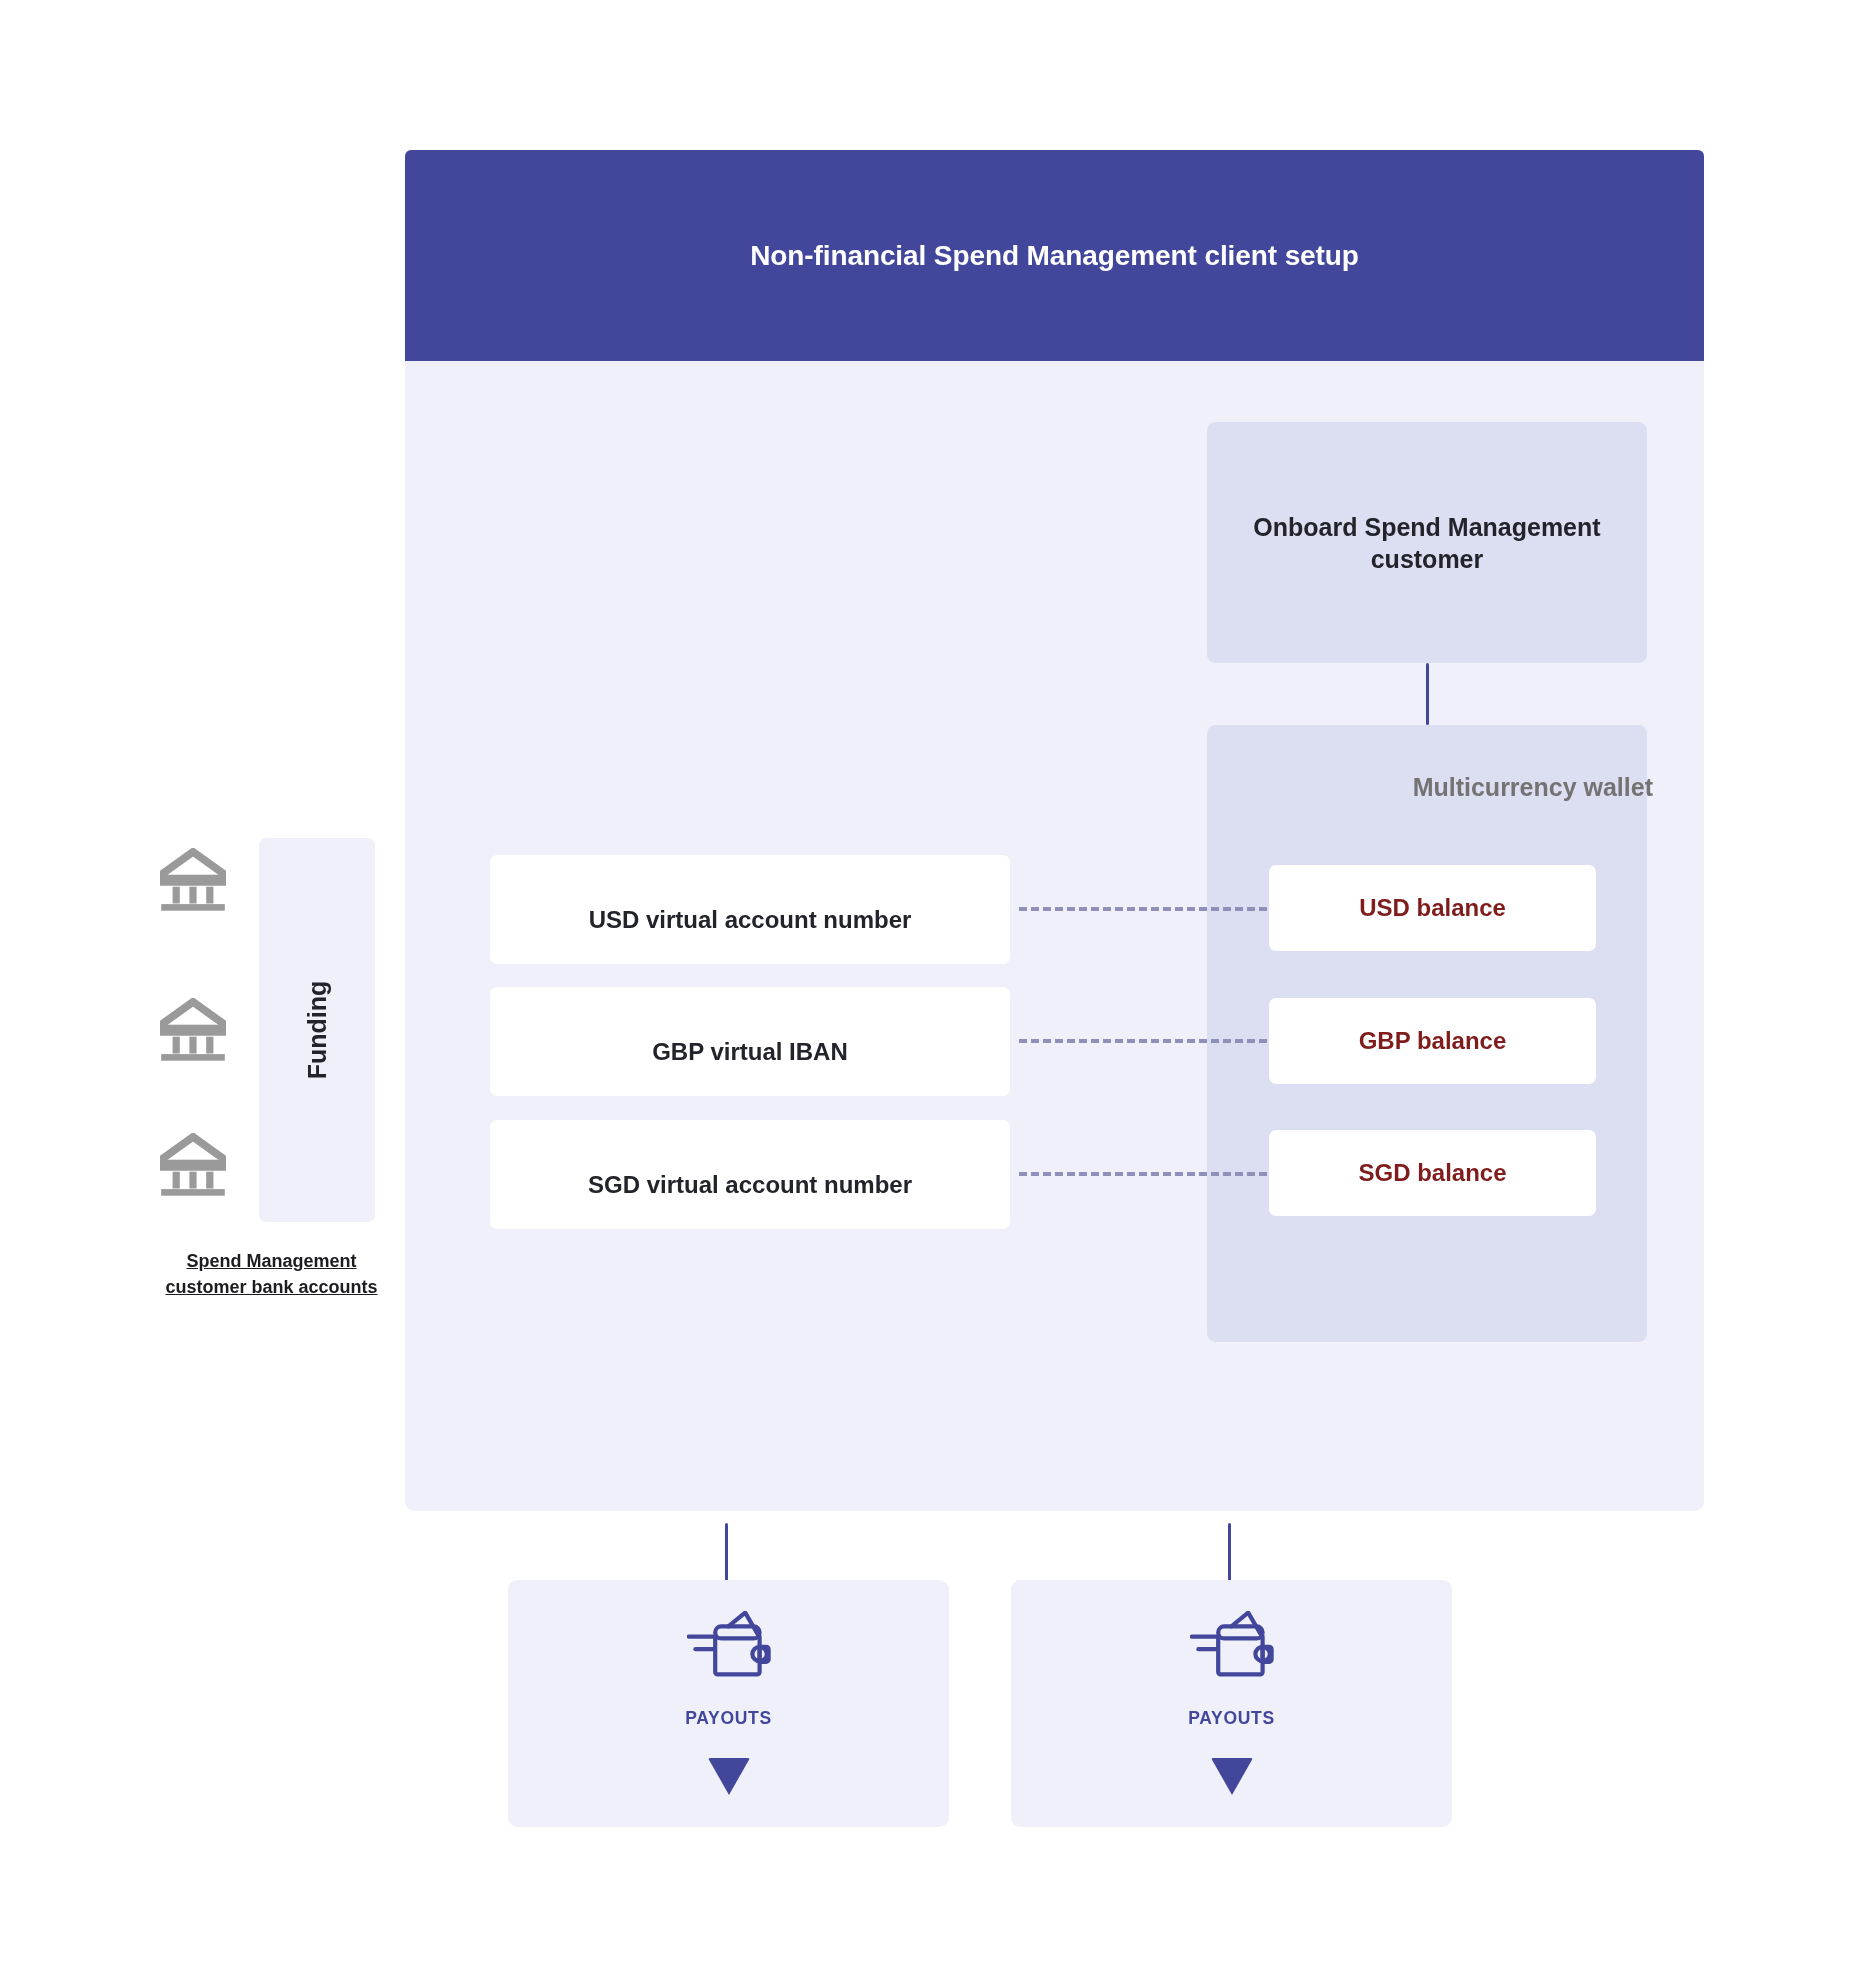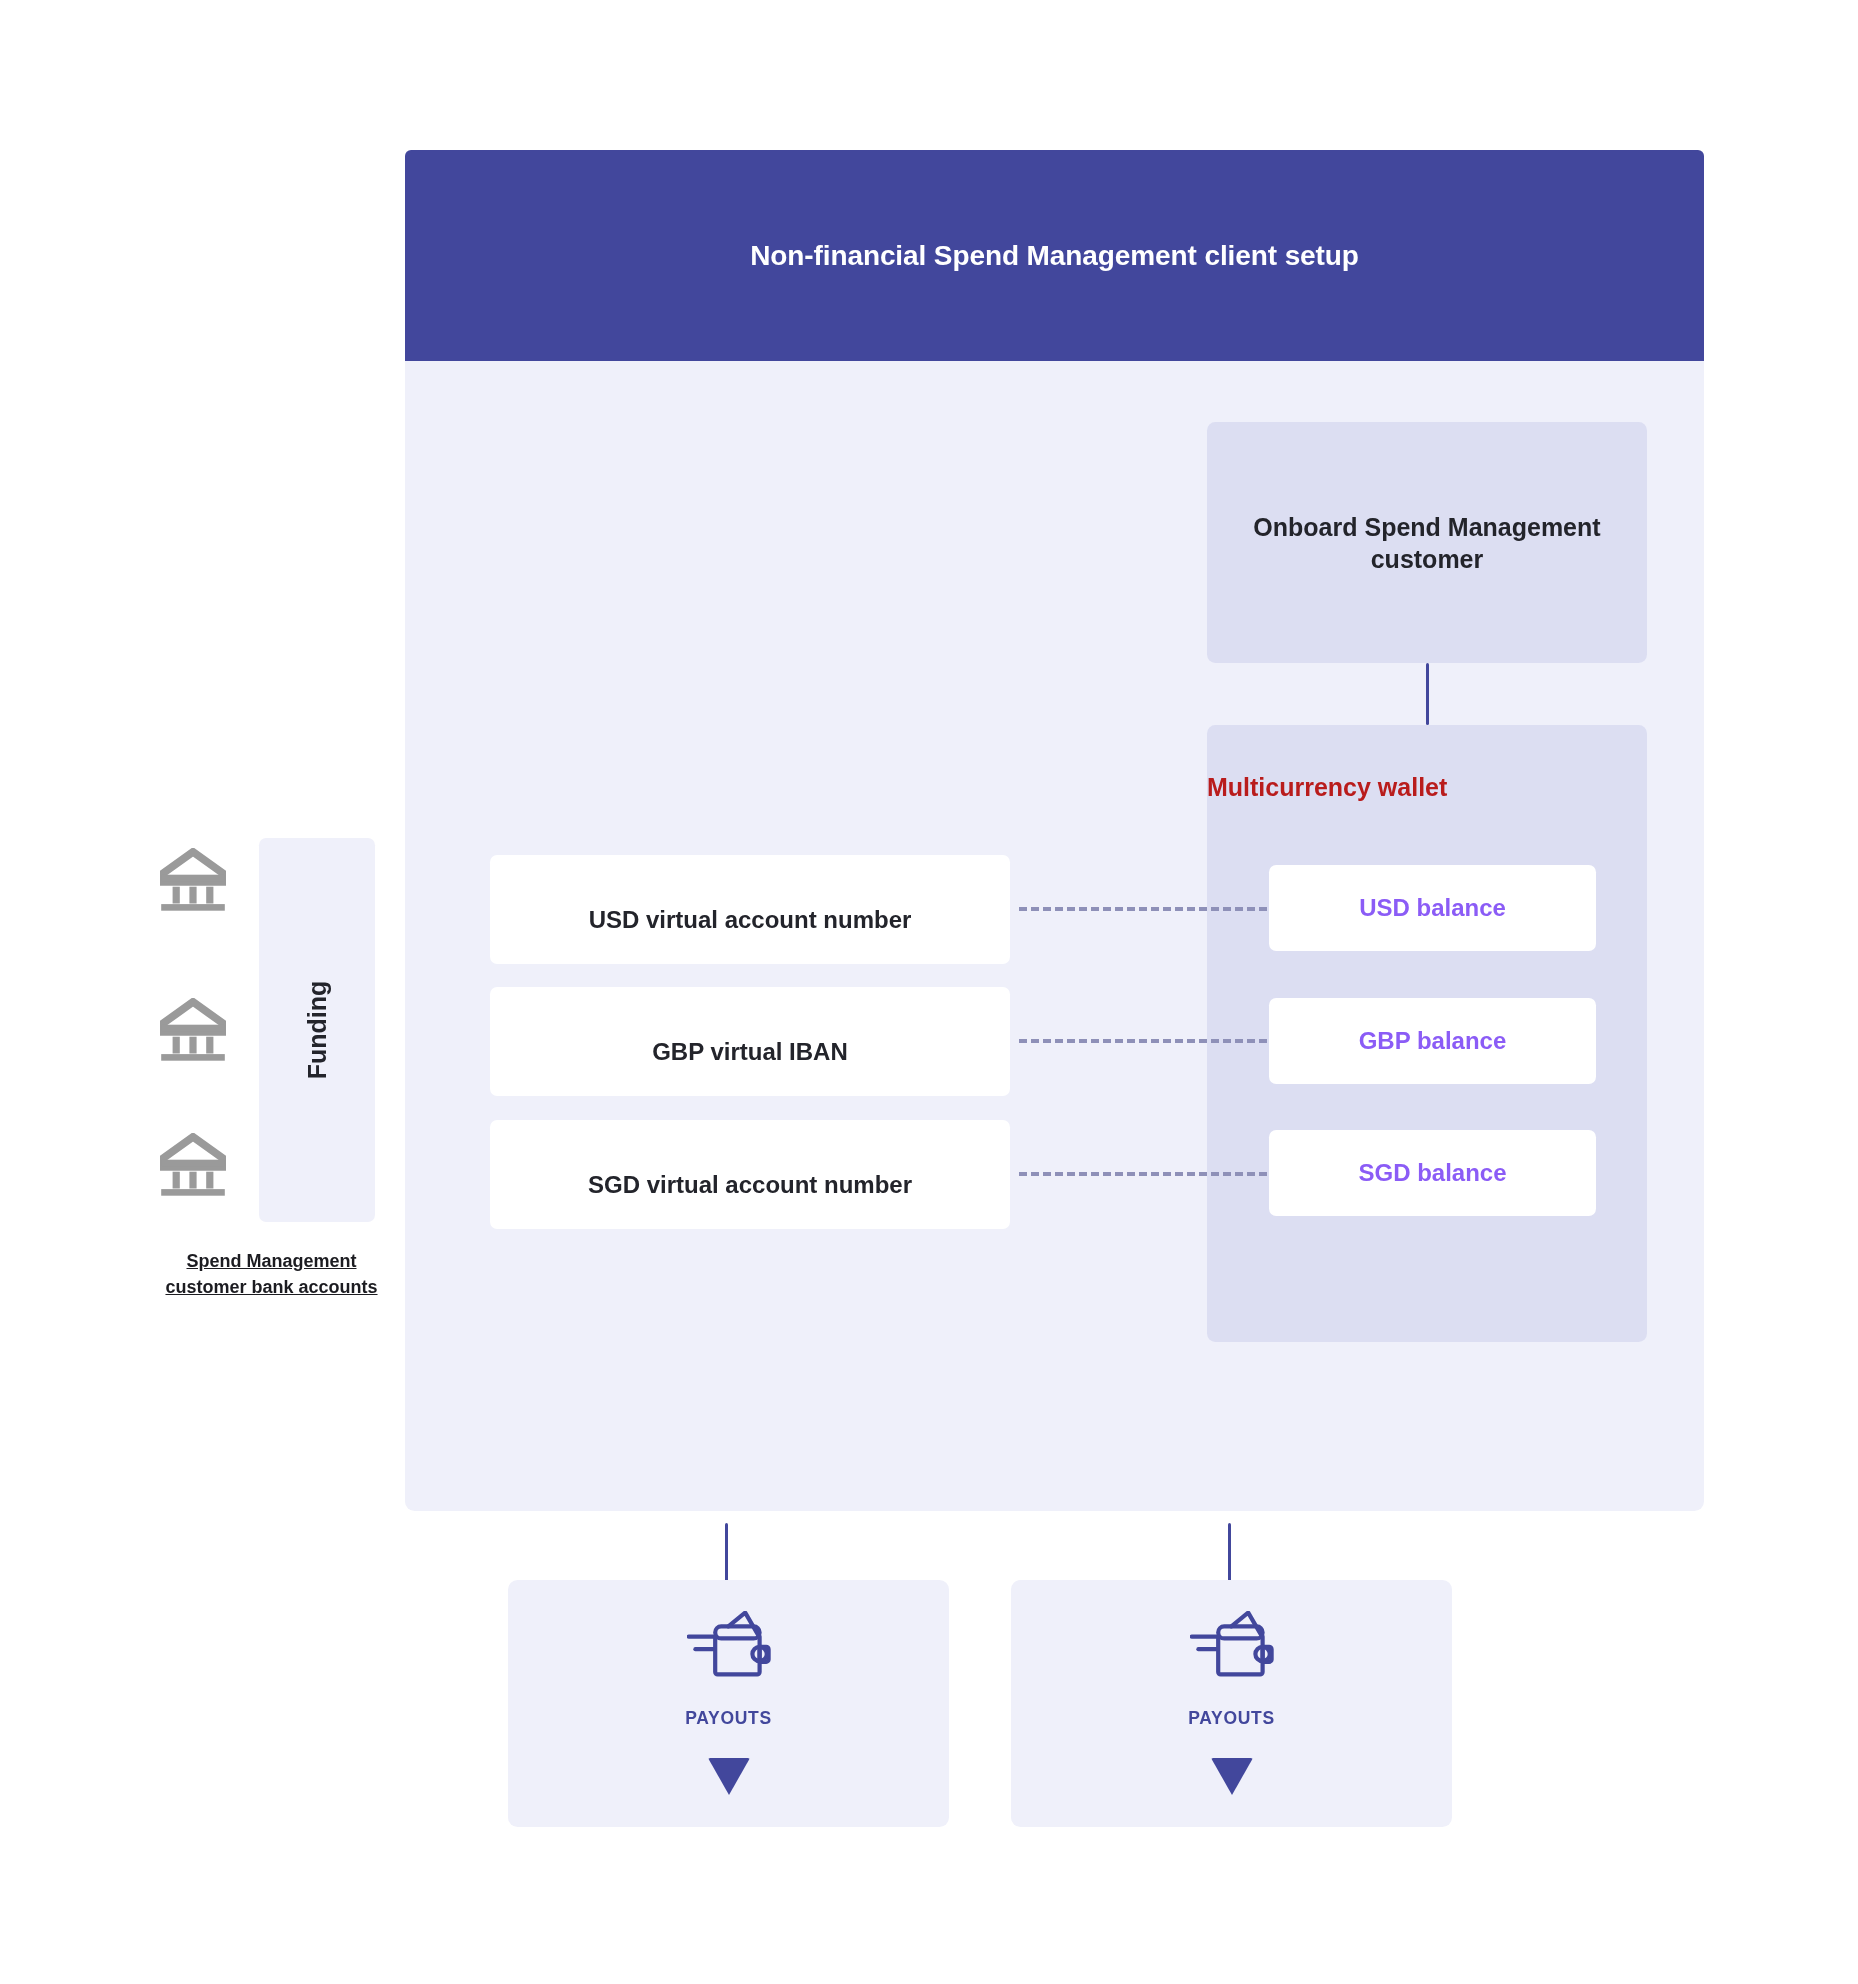--- a/index.html
+++ b/index.html
@@ -96,42 +96,43 @@
     width: 440px;
     height: 617px;
     background: #dcdef2;
     border-radius: 8.4px;
   }
   .wallet-title {
     position: absolute;
     left: 0;
     top: 48px;
     width: 100%;
-    text-align: left;
+    text-align: right;
     font-size: 25px;
     font-weight: 700;
-    color: #b91c1c;
+    color: #737373;
+    padding-left: 6px;
   }
 
   
   .balance-card {
     position: absolute;
     left: 62px;
     width: 327px;
     height: 86px;
     background: #ffffff;
     border-radius: 7.2px;
     display: flex;
     align-items: center;
     justify-content: center;
   }
   .balance-card .card-text {
     font-size: 24px;
     font-weight: 700;
-    color: #8b5cf6;
+    color: #7f1d1d;
     text-align: center;
   }
   .bal-0 { top: 140px; }
   .bal-1 { top: 273px; }
   .bal-2 { top: 405px; }
 
   
   .va-card {
     position: absolute;
     left: 490px;

